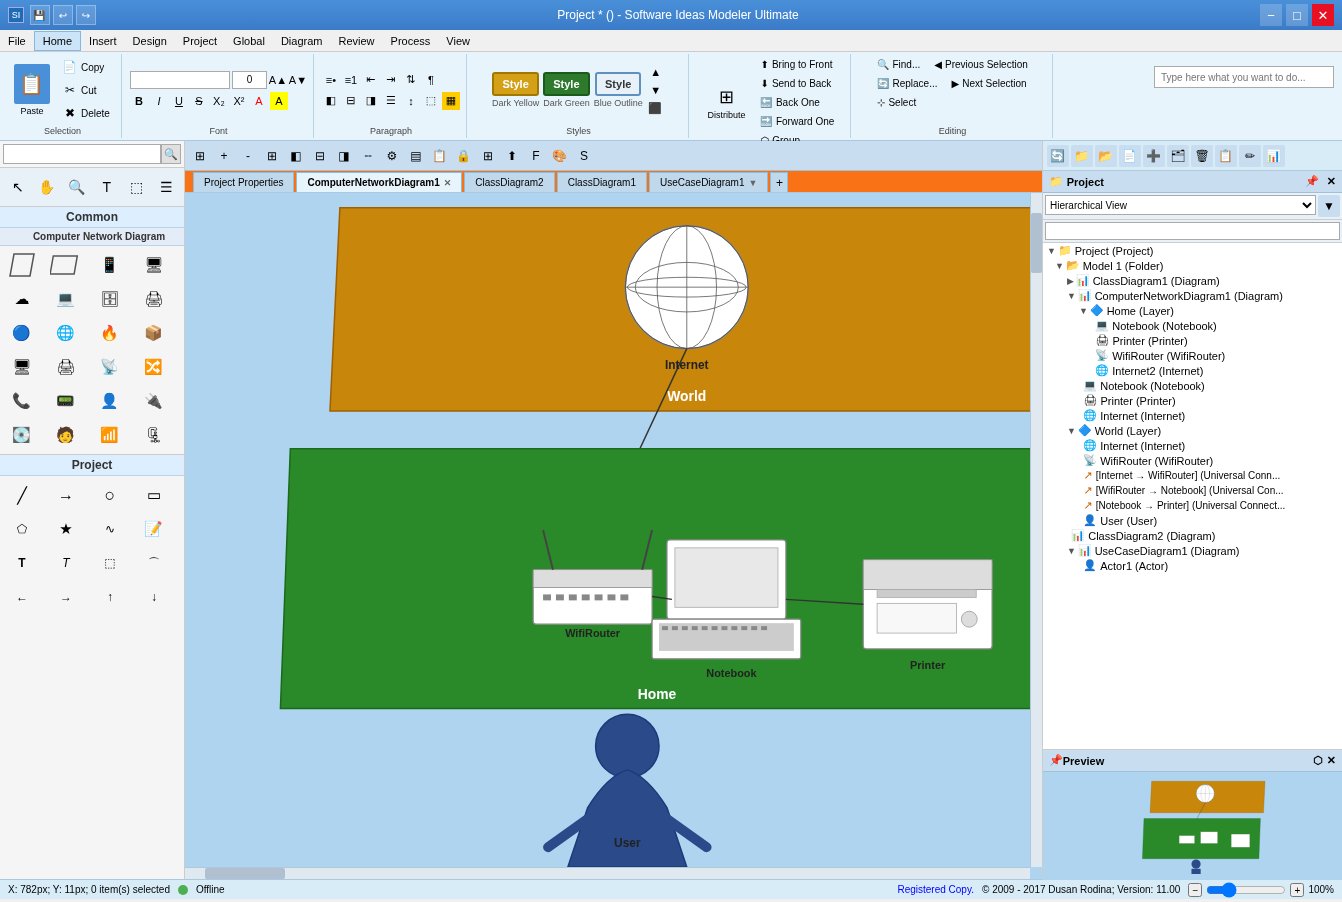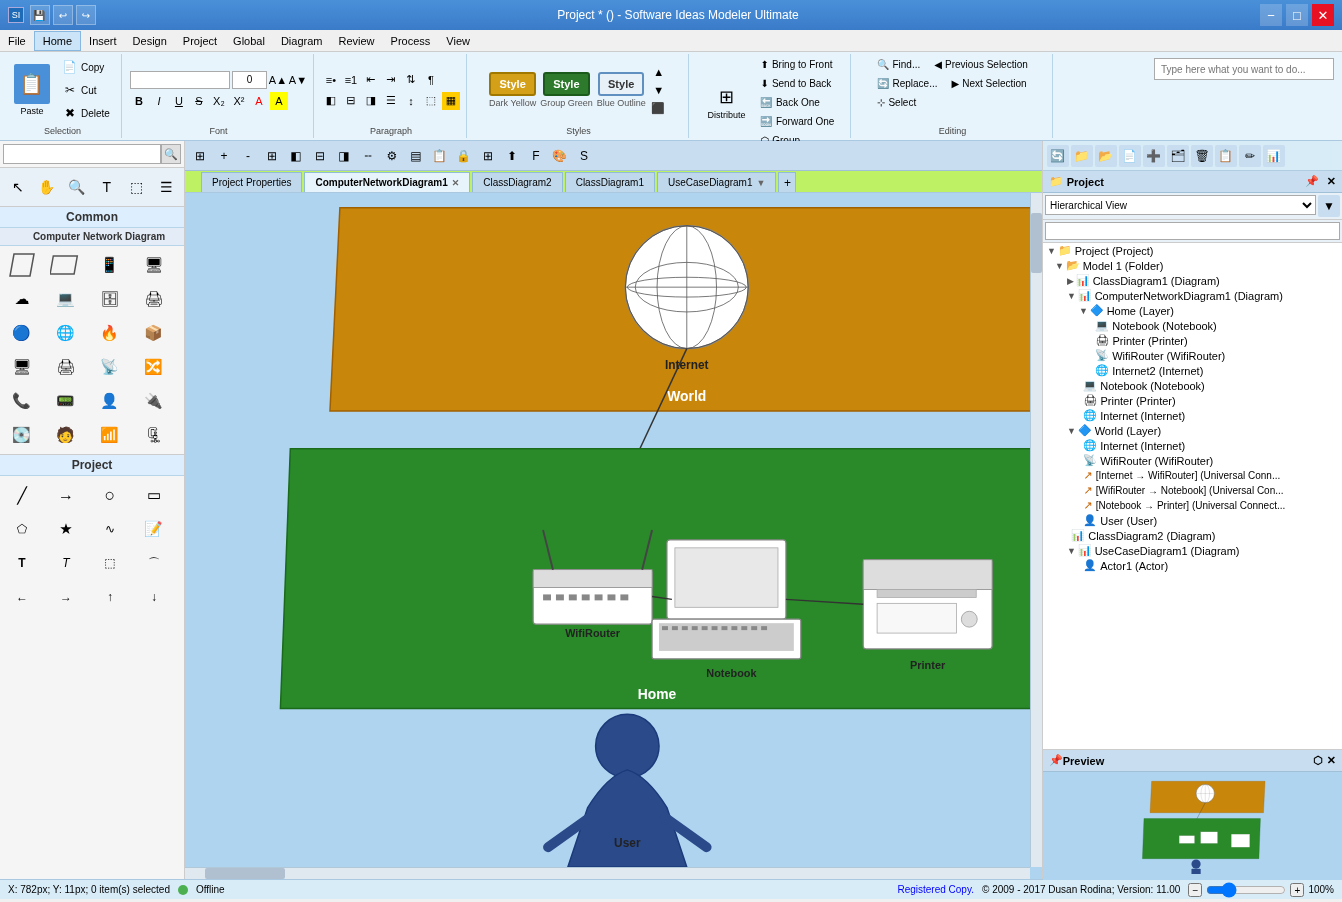--- a/index.html
+++ b/index.html
@@ -177,25 +177,25 @@
       justify-content: center;
       border: 1px solid transparent;
       cursor: pointer;
       font-size: 16px;
     }
     .drawing-section { border-top: 1px solid #ccc; }
 
     
     #diagram-tabs {
       height: 22px;
-      background: #bef264;
+      background: #f97316;
       border-bottom: 1px solid #aac8e0;
       display: flex;
       align-items: flex-end;
-      padding-left: 16px;
+      padding-left: 8px;
       gap: 2px;
     }
     .diagram-tab {
       height: 20px;
       padding: 0 10px;
       font-size: 10px;
       background: #c0d8ec;
       border: 1px solid #90bcd8;
       border-bottom: none;
       cursor: pointer;
@@ -425,21 +425,21 @@
     </div>
 
     <div class="ribbon-group" style="min-width:220px;">
       <div class="ribbon-group-content" style="gap:4px; align-items:center;">
         <div style="display:flex; flex-direction:column; align-items:center; gap:2px;">
           <button class="style-btn-yellow">Style</button>
           <div class="style-label">Dark Yellow</div>
         </div>
         <div style="display:flex; flex-direction:column; align-items:center; gap:2px;">
           <button class="style-btn-green">Style</button>
-          <div class="style-label">Group Green</div>
+          <div class="style-label">Dark Green</div>
         </div>
         <div style="display:flex; flex-direction:column; align-items:center; gap:2px;">
           <button class="style-btn-blue">Style</button>
           <div class="style-label">Blue Outline</div>
         </div>
         <div style="display:flex; flex-direction:column; justify-content:center;">
           <div class="format-btn">▲</div>
           <div class="format-btn">▼</div>
           <div class="format-btn">⬛</div>
         </div>
@@ -507,21 +507,21 @@
           <div class="ribbon-btn-small">
             <span>⊹</span>
             <span>Select</span>
           </div>
         </div>
       </div>
       <div class="ribbon-group-label">Editing</div>
     </div>
 
     <div style="margin-left:auto; padding:4px;">
-      <input type="text" style="width: 180px; height: 22px; border: 1px solid rgb(170, 170, 170); font-size: 10px; padding: 2px 6px;" placeholder="Type here what you want to do...">
+      <input type="text" style="width: 180px; height: 22px; border: 1px solid rgb(170, 170, 170); font-size: 10px; padding: 2px 6px; margin-top: 8px;" placeholder="Type here what you want to do...">
     </div>
 
   </div>
 </div>
 
 <div id="main" style="display:flex; height:calc(902px - 30px - 22px - 92px - 20px);">
 
   <div id="left-panel">
     <div id="search-bar">
       <input id="search-input" type="text" placeholder="" style="">

